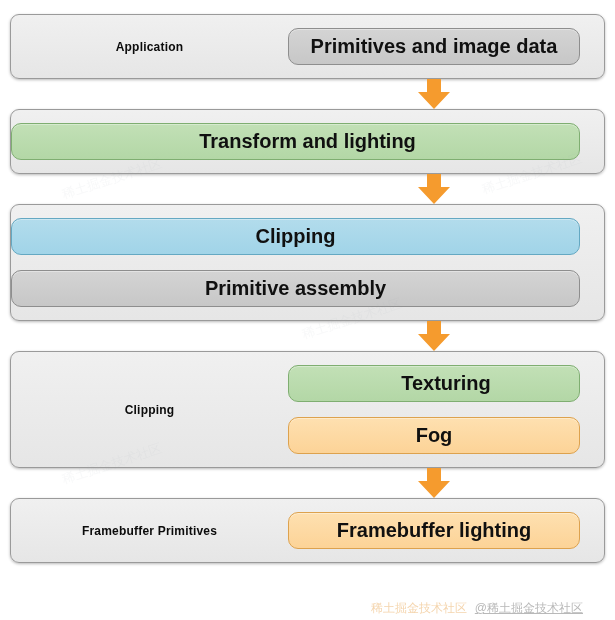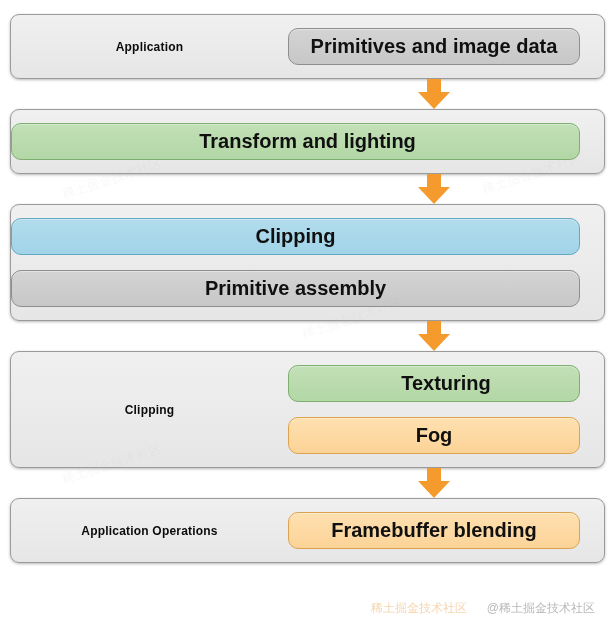--- a/index.html
+++ b/index.html
@@ -67,25 +67,26 @@
     display: flex;
     align-items: center;
   }
   .arrow-spacer { flex: 0 0 277px; }
   .arrow-holder { flex: 1; display: flex; justify-content: center; }
   .arrow-holder svg { display: block; }
 
   
   .watermark {
     position: absolute;
-    right: 20px;
+    right: 32px;
     bottom: 3px;
     font-size: 12px;
     color: #b9b9b9;
     z-index: 5;
+    text-decoration: underline;
   }
   .watermark-color {
     position: absolute;
     right: 148px;
     bottom: 3px;
     font-size: 12px;
     color: #e8a34d;
     opacity: 0.45;
     z-index: 5;
   }
@@ -172,22 +173,22 @@
   <div class="arrow-row">
     <div class="arrow-spacer"></div>
     <div class="arrow-holder">
       <svg width="34" height="30" viewBox="0 0 34 30">
         <polygon points="10,0 24,0 24,13 33,13 17,30 1,13 10,13" fill="#f59b2e"></polygon>
       </svg>
     </div>
   </div>
 
   <div class="stage-row">
-    <div class="stage-label">Application Operations</div>
+    <div class="stage-label">Framebuffer Primitives</div>
     <div class="stage-boxes">
-      <div class="stage-box" data-color="orange">Framebuffer blending</div>
+      <div class="stage-box" data-color="orange">Framebuffer lighting</div>
     </div>
   </div>
 
   <span class="watermark-color">稀土掘金技术社区</span>
   <span class="watermark">@稀土掘金技术社区</span>
 
 </div>
 
 </body></html>

